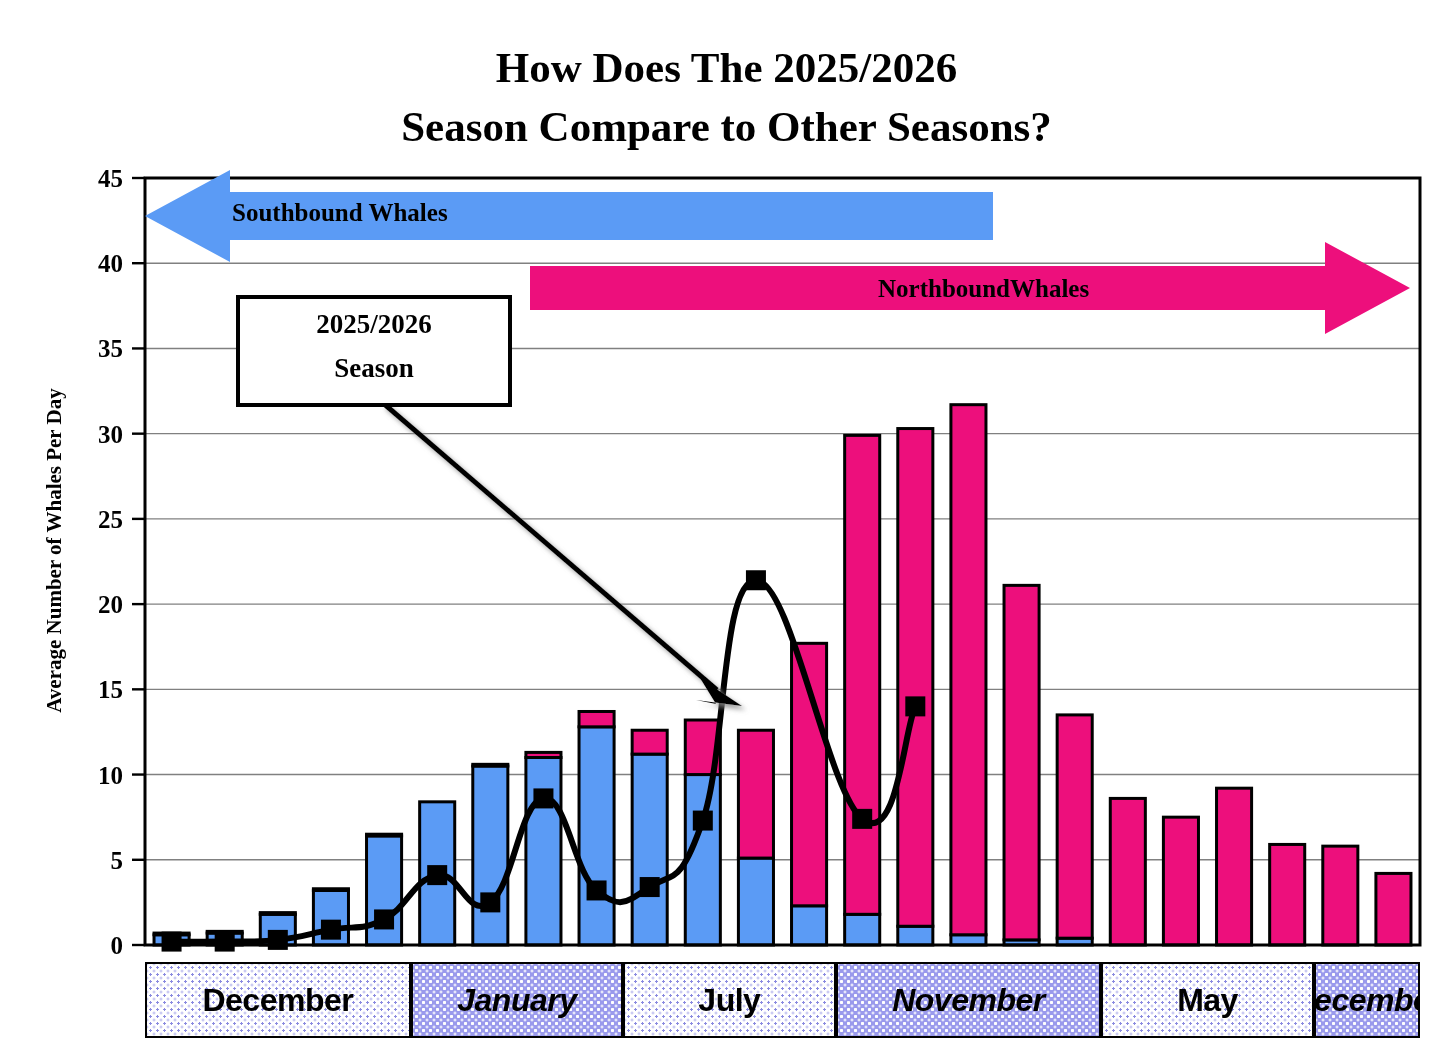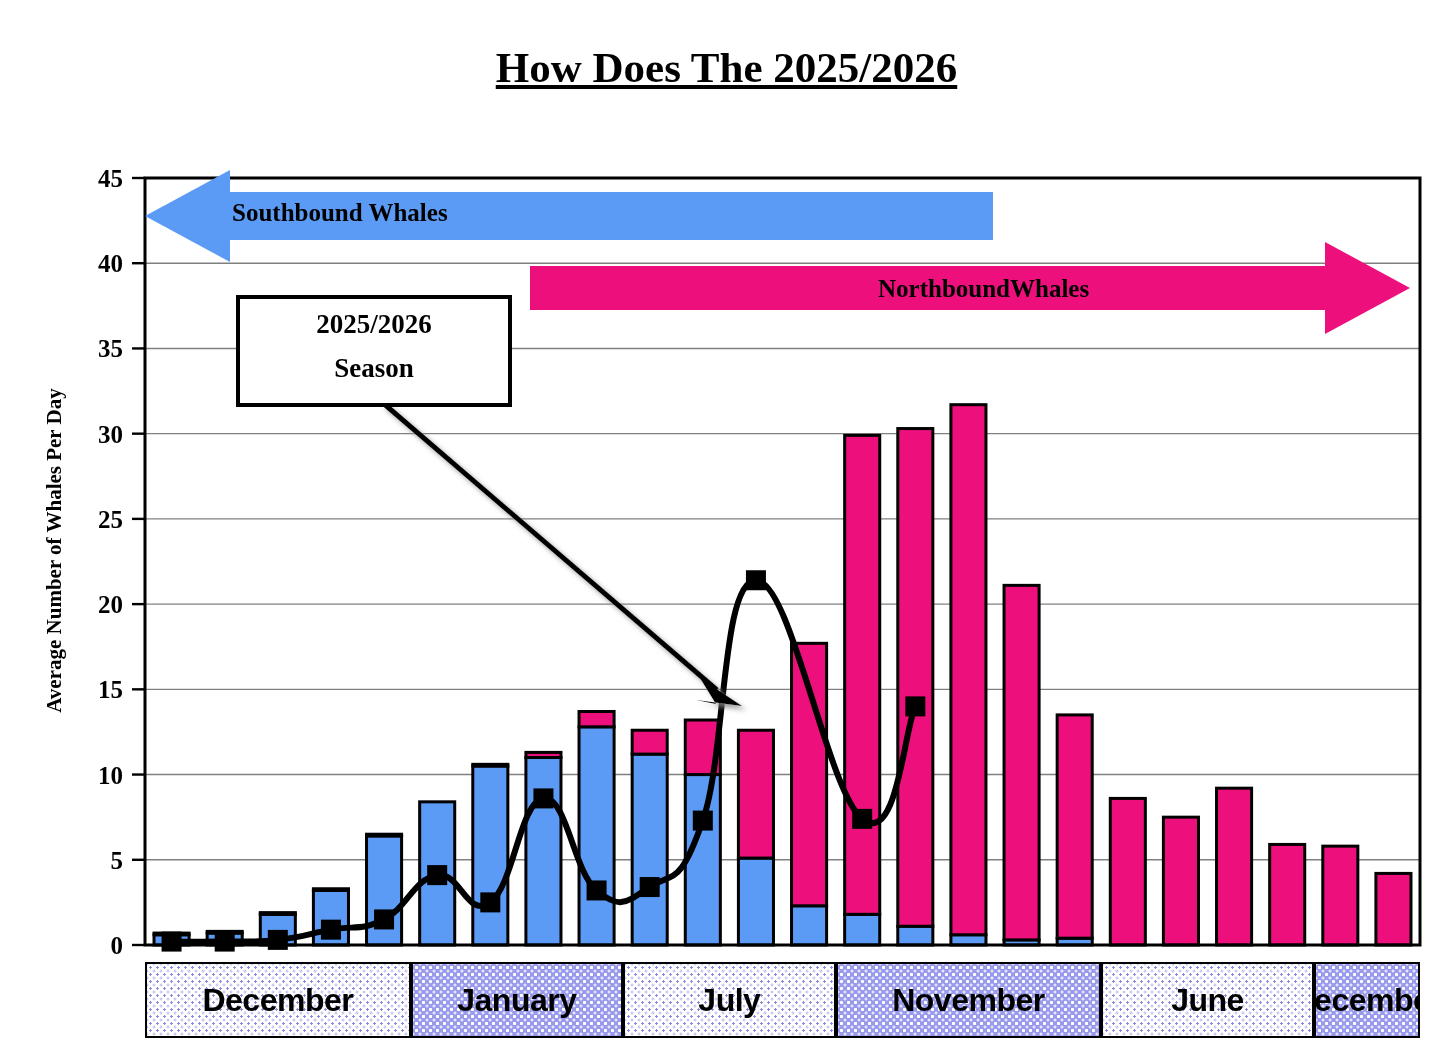--- a/index.html
+++ b/index.html
@@ -27,21 +27,21 @@
     top: 38px;
     width: 1453px;
     text-align: center;
     font-family: "Liberation Serif", serif;
     font-weight: bold;
     font-size: 43px;
     line-height: 1.38;
     color: #000000;
     letter-spacing: 0px;
   }
-  .title-line { display: block; white-space: nowrap; text-decoration: underline; }
+  .title-line { display: block; white-space: nowrap; }
   .ylabel {
     position: absolute;
     left: -296px;
     top: 538px;
     width: 700px;
     text-align: center;
     transform: rotate(-90deg);
     transform-origin: 50% 50%;
     font-family: "Liberation Serif", serif;
     font-weight: bold;
@@ -101,29 +101,31 @@
     background-size: 7px 7px, 7px 7px;
     background-position: 0 0, 3.5px 3.5px;
   }
   .pat-dense {
     background-color: #9a9aec;
     background-image:
       radial-gradient(#ffffff 1.4px, transparent 1.5px),
       radial-gradient(#ffffff 1.1px, transparent 1.2px);
     background-size: 7px 7px, 7px 7px;
     background-position: 0 0, 3.5px 3.5px;
+    font-style: italic;
   }
 </style>
 </head>
 <body>
 
 <div id="chart-root">
 
   <div class="title-block">
     <span class="title-line">How Does The 2025/2026</span>
+    <span class="title-line">Season Compare to Other Seasons?</span>
   </div>
 
   <div class="ylabel">Average Number of Whales Per Day</div>
 
   <svg id="plot-svg" width="1453" height="1047">
     <defs>
       <filter id="shadow" x="-30%" y="-30%" width="170%" height="170%">
         <feDropShadow dx="4" dy="4" stdDeviation="2.5" flood-color="#8a8a8a" flood-opacity="0.85"></feDropShadow>
       </filter>
     </defs>
@@ -264,20 +266,20 @@
       <div class="month-band pat-dense" style="left: 410.625px; width: 212.5px;">
         <span class="month-name">January</span>
       </div>
       <div class="month-band pat-light" style="left: 623.125px; width: 212.5px;">
         <span class="month-name">July</span>
       </div>
       <div class="month-band pat-dense" style="left: 835.625px; width: 265.625px;">
         <span class="month-name">November</span>
       </div>
       <div class="month-band pat-light" style="left: 1101.25px; width: 212.5px;">
-        <span class="month-name">June</span>
+        <span class="month-name">May</span>
       </div>
       <div class="month-band pat-dense" style="left: 1313.75px; width: 106.25px;">
         <span class="month-name">December</span>
       </div>
     </div>
 
 </div>
 
 </body></html>

